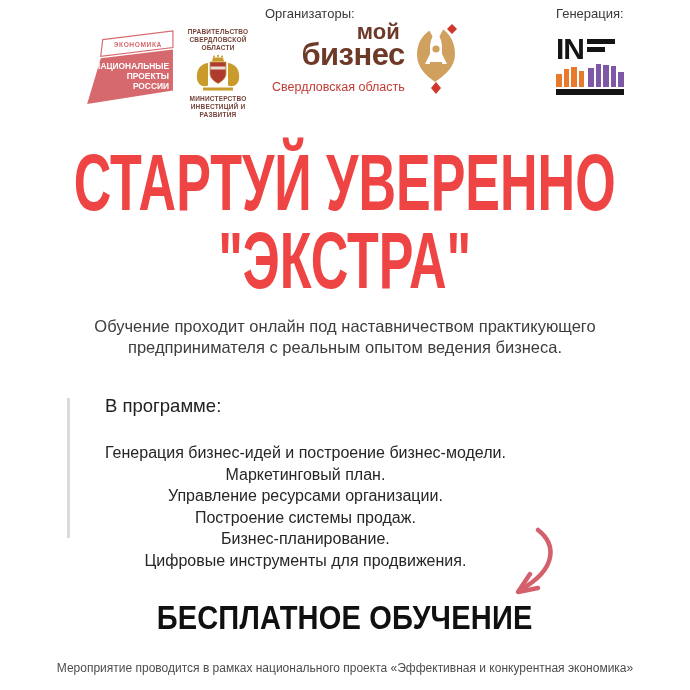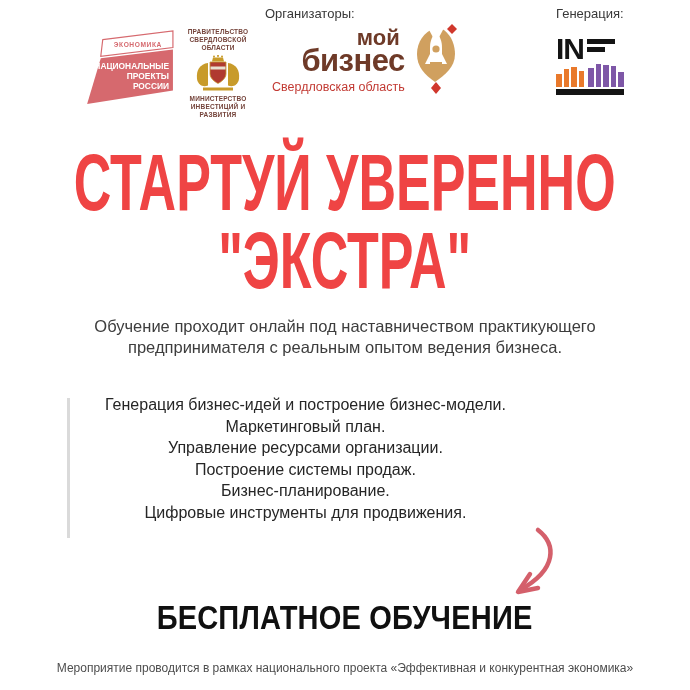--- a/index.html
+++ b/index.html
@@ -15,21 +15,21 @@
   
   .logo { position:absolute; }
   .logo-natproj { left:84px; top:28px; }
   .logo-gov { left:176px; top:28px; width:84px; text-align:center; color:#74433a; }
   .logo-gov .tiny { font-size:6.5px; font-weight:bold; line-height:8px; letter-spacing:0.2px; }
   .logo-gov svg { display:block; margin:3px auto 3px auto; }
   .logo-moy { left:272px; top:22px; display:flex; gap:9px; align-items:flex-end; }
   .moy-text { display:flex; flex-direction:column; align-items:flex-end; }
   .moy-w1 { font-size:22px; font-weight:800; color:#6e3a28; line-height:19px; padding-right:5px; }
   .moy-w2 { font-size:31px; font-weight:800; color:#6e3a28; line-height:27px; letter-spacing:-0.5px; }
-  .moy-region { font-size:12.5px; color:#c23a33; margin-top:6px; white-space:nowrap; }
+  .moy-region { font-size:12.5px; color:#c23a33; margin-top:12px; white-space:nowrap; }
   .logo-fond { left:438px; top:36px; width:106px; text-align:center; color:#186a82; }
   .fond-l1 { font-size:10.5px; font-weight:bold; letter-spacing:1.2px; line-height:13px; }
   .fond-l2 { font-size:13px;   font-weight:bold; letter-spacing:2.2px; line-height:15px; }
   .fond-l3 { font-size:26px;   font-weight:bold; letter-spacing:3.5px; line-height:27px; }
   .fond-l4 { font-size:13.5px; font-weight:bold; letter-spacing:1.2px; line-height:16px; }
   .fond-l5 { font-size:7.2px;  font-weight:bold; letter-spacing:0.3px; line-height:9px; }
   .logo-init { left:556px; top:37px; width:68px; }
   .init-top { display:flex; }
   .init-word { font-size:30px; font-weight:800; color:#141414; line-height:24px; letter-spacing:-1px; }
   .init-rot { display:flex; flex-direction:column; gap:3px; margin-left:3px; margin-top:2px; }
@@ -154,20 +154,21 @@
 
   <div class="title">
     <div class="line">СТАРТУЙ УВЕРЕННО</div>
     <div class="line">"ЭКСТРА"</div>
   </div>
 
   <div class="subtitle">Обучение проходит онлайн под наставничеством практикующего предпринимателя с реальным опытом ведения бизнеса.</div>
 
   <div class="vline"></div>
   <div class="program">
+    <div class="program-heading">В программе:</div>
     <div class="program-item">Генерация бизнес-идей и построение бизнес-модели.</div>
     <div class="program-item">Маркетинговый план.</div>
     <div class="program-item">Управление ресурсами организации.</div>
     <div class="program-item">Построение системы продаж.</div>
     <div class="program-item">Бизнес-планирование.</div>
     <div class="program-item">Цифровые инструменты для продвижения.</div>
   </div>
 
   <svg class="arrow" width="58" height="74" viewBox="0 0 58 74">
     <path d="M 38,6 C 56,20 58,45 20,66" fill="none" stroke="#d4606b" stroke-width="4.5" stroke-linecap="round"></path>

